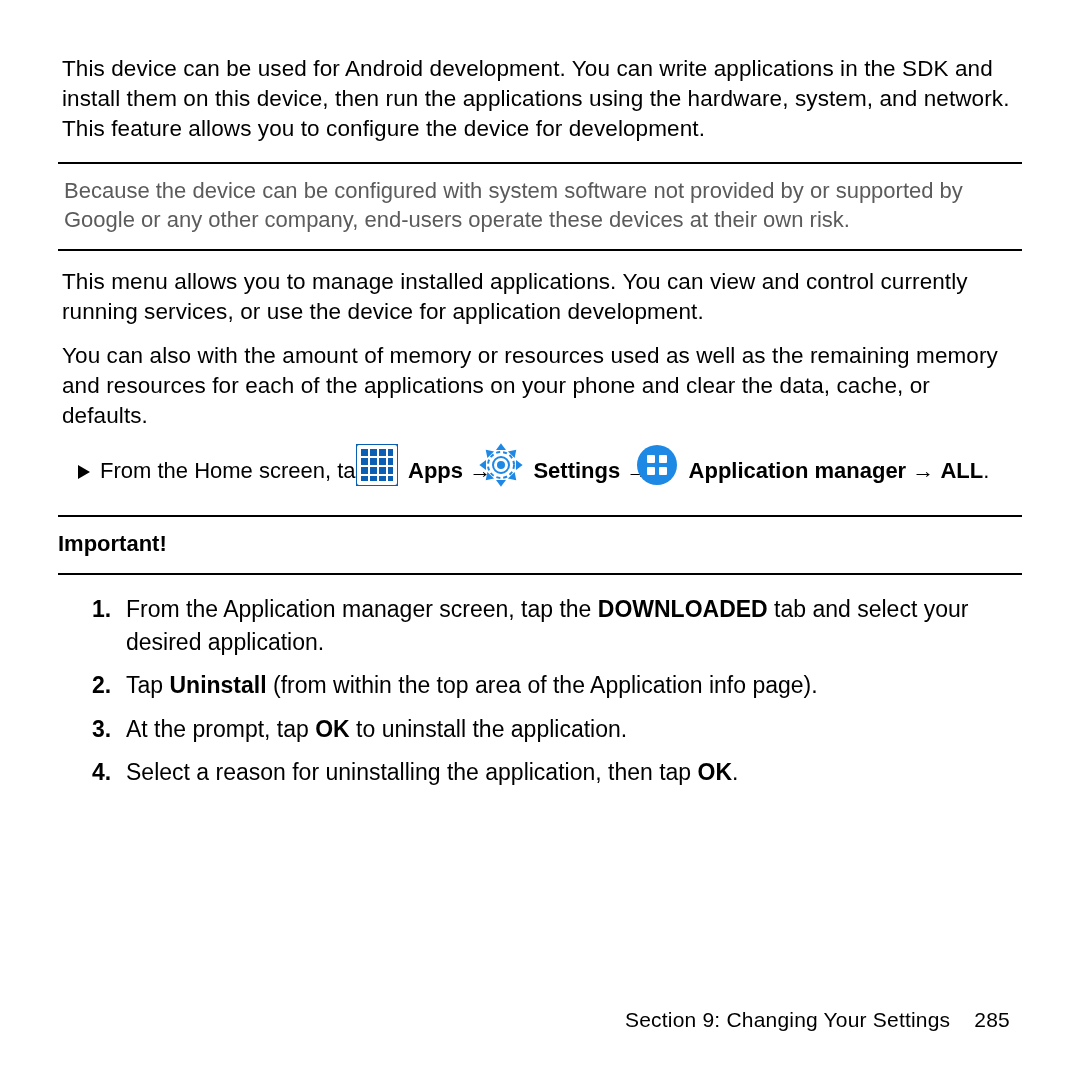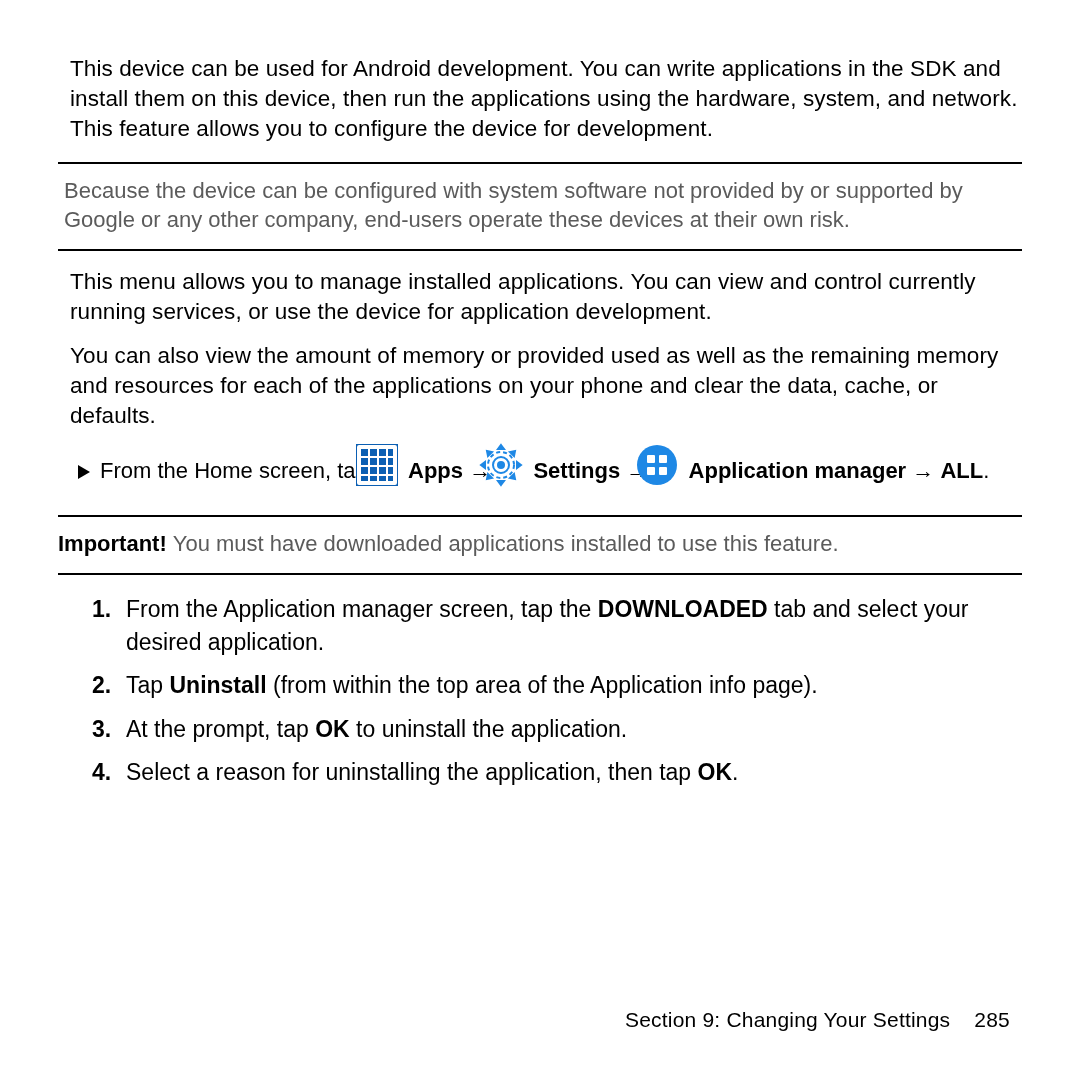--- a/index.html
+++ b/index.html
@@ -25,21 +25,21 @@
     letter-spacing: 0.5px;
     margin: 0 0 10px 0;
     font-family: Arial, Helvetica, sans-serif;
   }
   .body-text {
     font-size: 22.5px;
     line-height: 1.33;
     margin: 0 0 14px 0;
     letter-spacing: 0.1px;
   }
-  .indent1 { margin-left: 12px; }
+  .indent1 { margin-left: 4px; }
   .callout {
     border-top: 2.5px solid #000;
     border-bottom: 2.5px solid #000;
     padding: 12px 0 14px 0;
     margin: 18px 0 16px 0;
   }
   .callout-inner {
     display: flex;
     font-size: 22px;
     line-height: 1.35;
@@ -126,21 +126,21 @@
 
   <p class="body-text indent1">This device can be used for Android development. You can write applications in the SDK and install them on this device, then run the applications using the hardware, system, and network. This feature allows you to configure the device for development.</p>
 
   <div class="callout">
     <div class="callout-inner">
       <span class="callout-text">Because the device can be configured with system software not provided by or supported by Google or any other company, end-users operate these devices at their own risk.</span>
     </div>
   </div>
 
   <p class="body-text indent1">This menu allows you to manage installed applications. You can view and control currently running services, or use the device for application development.</p>
-  <p class="body-text indent1">You can also view the amount of memory or provided used as well as the remaining memory and resources for each of the applications on your phone and clear the data, cache, or defaults.</p>
+  <p class="body-text indent1">You can also with the amount of memory or resources used as well as the remaining memory and resources for each of the applications on your phone and clear the data, cache, or defaults.</p>
 
   <div class="nav-line">
     <span class="arrowhead"></span><span>From the Home screen, tap </span>
     <span class="icon">
       <svg width="42" height="42" viewBox="0 0 42 42">
         <rect x="0" y="0" width="42" height="42" rx="3" fill="#ffffff" stroke="#0b5fb3" stroke-width="2"></rect>
         <g fill="#0b5fb3">
           <rect x="5" y="5" width="7" height="7"></rect>
             <rect x="14" y="5" width="7" height="7"></rect>
             <rect x="23" y="5" width="7" height="7"></rect>
@@ -188,21 +188,20 @@
     <span class="b">Application</span>
     <span class="b">manager</span>
     <span class="arrow-txt">→</span>
     <span class="b">ALL</span><span>.</span>
   </div>
 
 
   <div class="callout" style="margin-top:8px;">
     <div class="callout-inner">
       <span class="callout-label">Important!</span>
-      <span class="callout-text">You must have downloaded applications installed to use this feature.</span>
     </div>
   </div>
 
   <ol class="steps">
     <li><span>From the Application manager screen, tap the </span><b>DOWNLOADED</b><span> tab and select your desired application.</span></li>
     <li><span>Tap </span><b>Uninstall</b><span> (from within the top area of the Application info page).</span></li>
     <li><span>At the prompt, tap </span><b>OK</b><span> to uninstall the application.</span></li>
     <li><span>Select a reason for uninstalling the application, then tap </span><b>OK</b><span>.</span></li>
   </ol>
 

